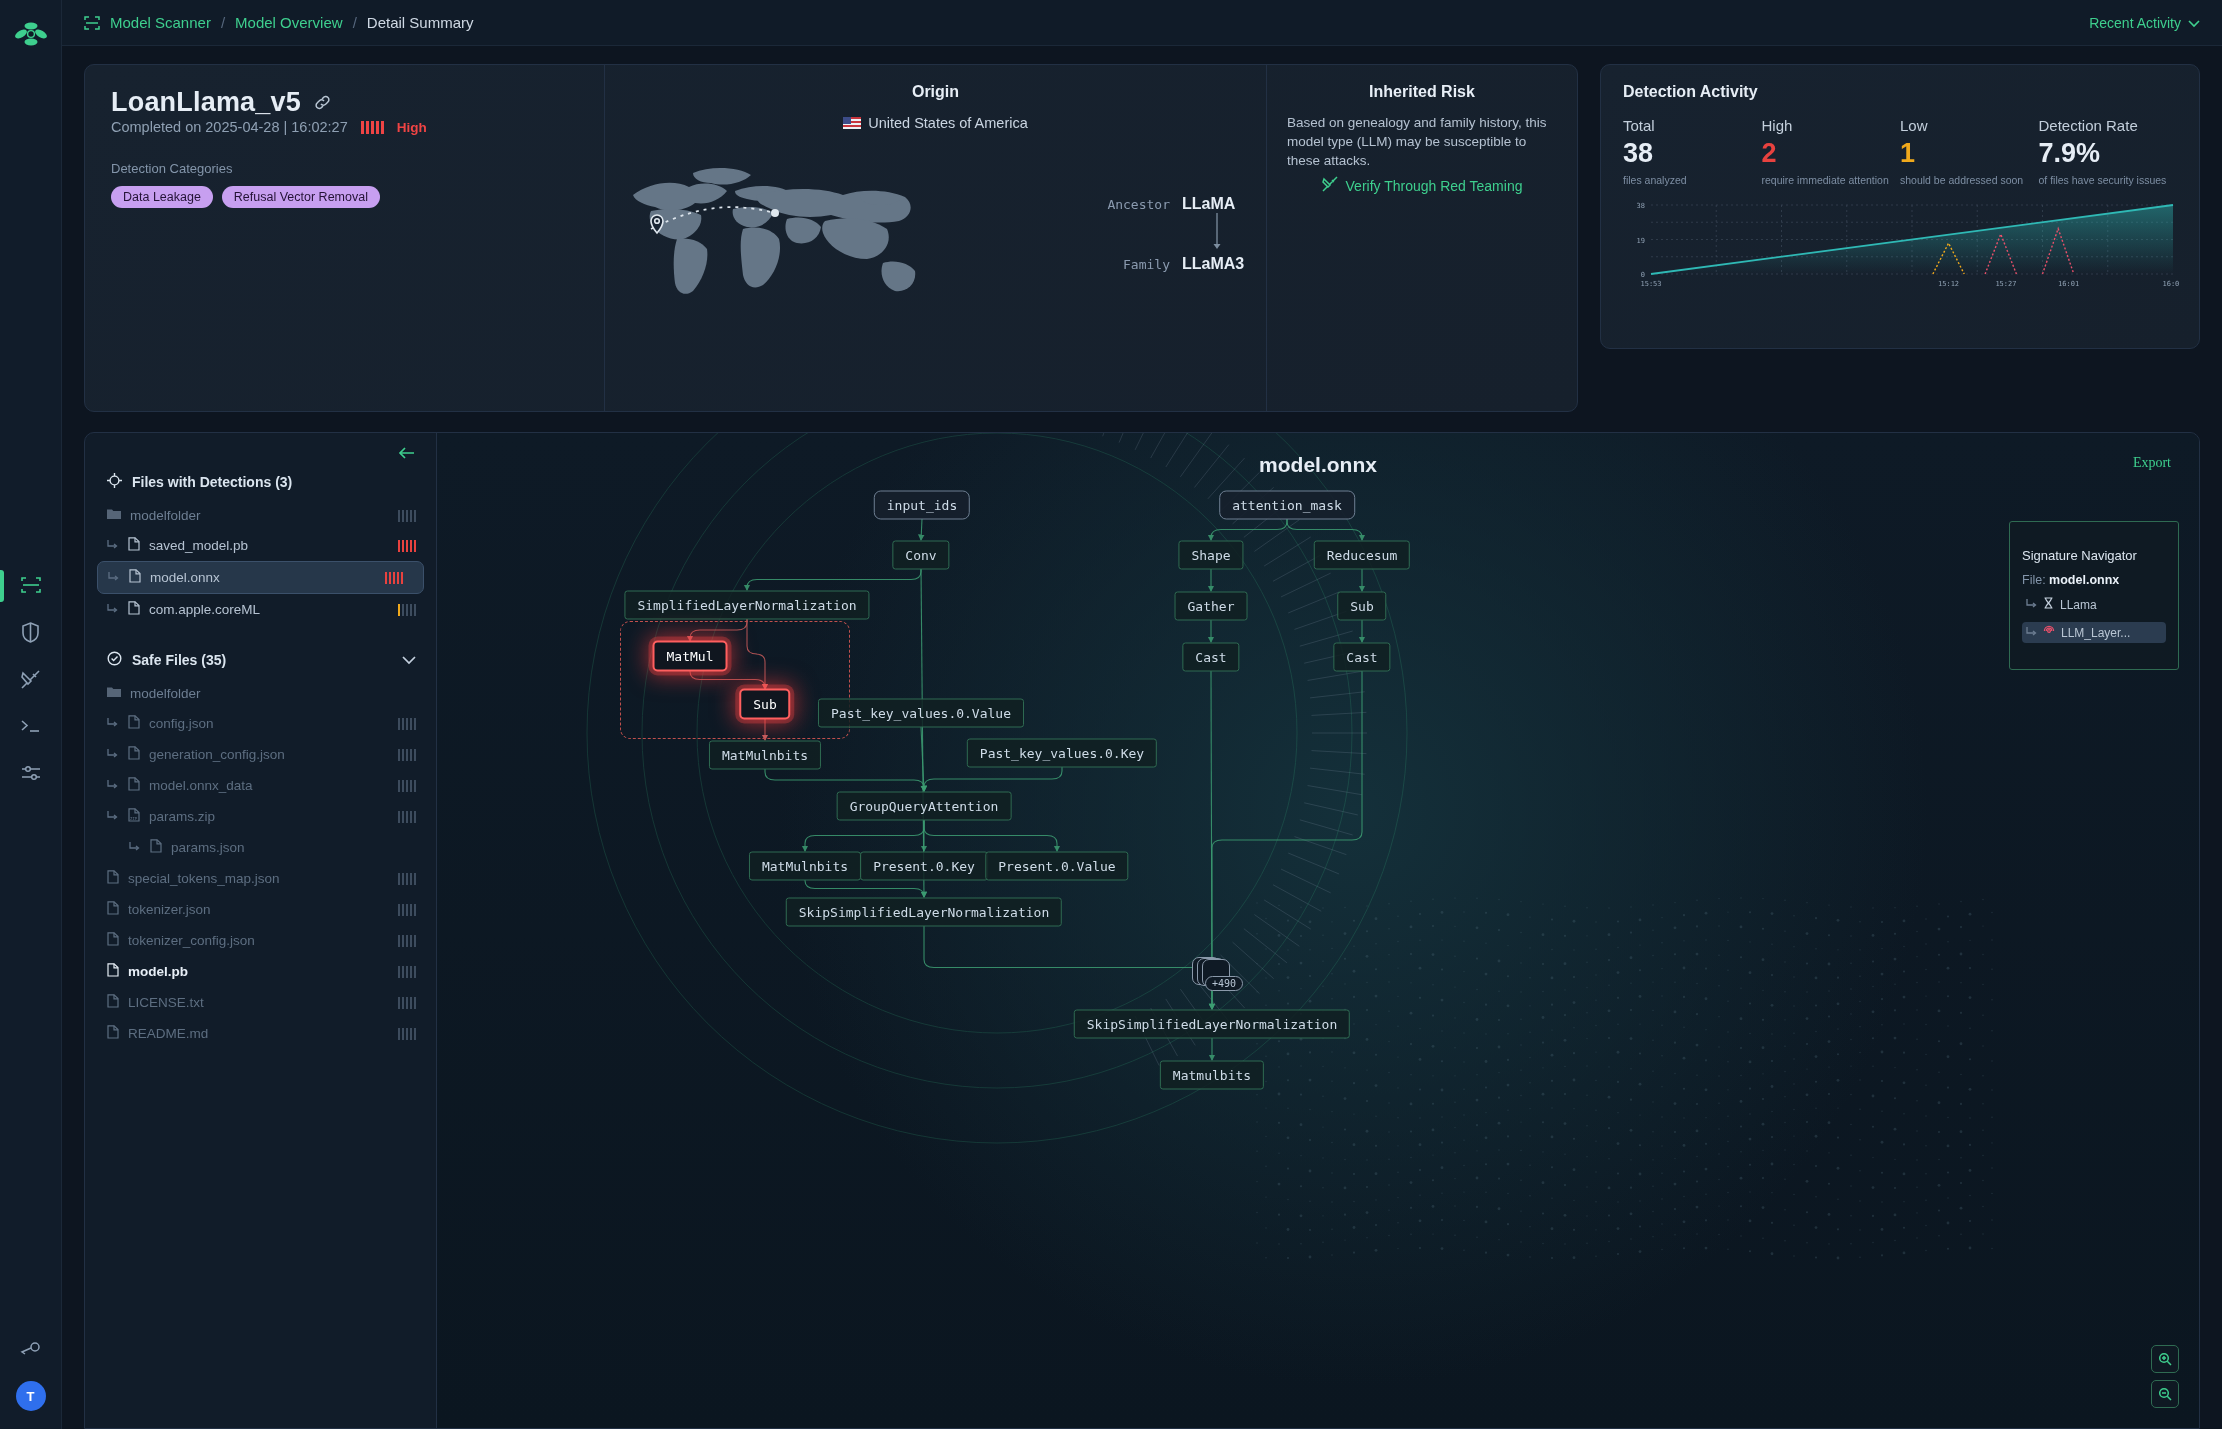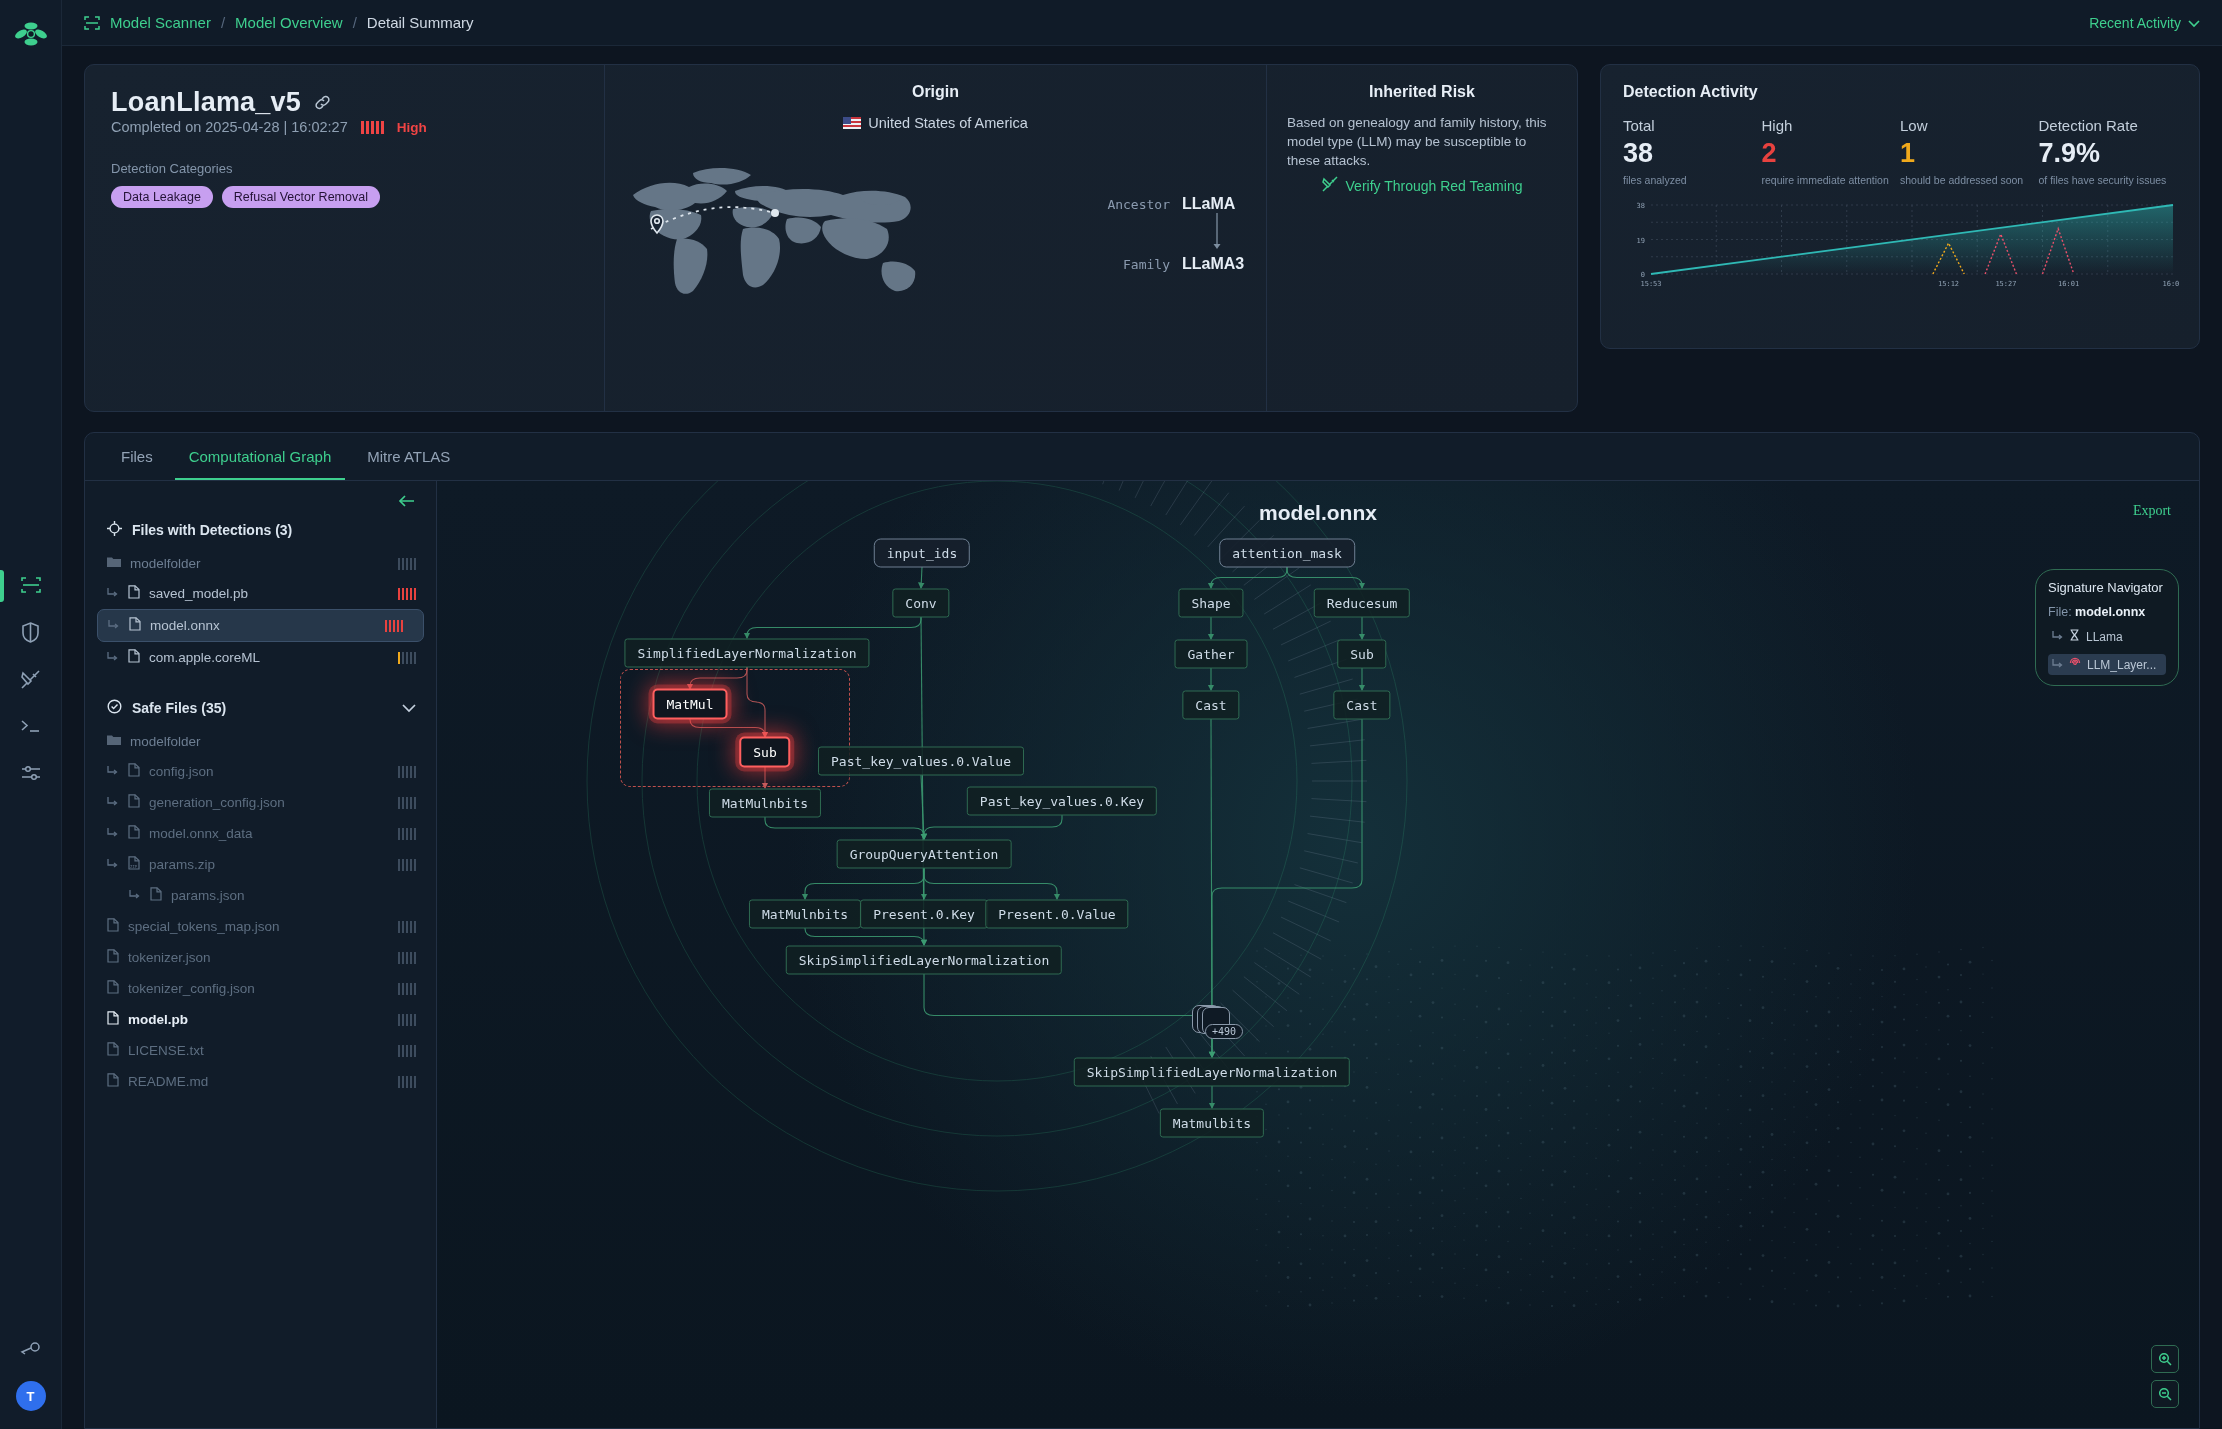--- a/index.html
+++ b/index.html
@@ -206,22 +206,22 @@
   }
   .stack i { position: absolute; width: 28px; height: 28px; border: 1px solid #8a99aa;
              border-radius: 7px; background: #0f1a25; }
   .stack .badge {
     position: absolute; left: 13px; top: 19px; background: #0f1a25; border: 1px solid #8a99aa;
     border-radius: 9px; font-size: 10px; color: #b7c5d4; padding: 1px 6px;
     font-family: "DejaVu Sans Mono", monospace;
   }
 
   .signav {
-    position: absolute; right: 20px; top: 88px; width: 144px;
-    border: 1px solid #2f6b52; border-radius: 19px; background: rgba(15,26,35,.92); padding: 10px 12px;
+    position: absolute; right: 20px; top: 88px; width: 170px;
+    border: 1px solid #2f6b52; border-radius: 3px; background: rgba(15,26,35,.92); padding: 26px 12px;
   }
   .signav .h { font-size: 13px; color: #dce6f0; }
   .signav .f { font-size: 12.5px; color: #8395aa; margin-top: 10px; }
   .signav .f b { color: #eaf1f8; }
   .signav .sr { display: flex; align-items: center; gap: 6px; font-size: 12px;
                 color: #b9c6d4; margin-top: 7px; padding: 3px 4px; border-radius: 4px; cursor: pointer; }
   .signav .sr.sel { background: #2b3c50; }
 
   .zoomctl { position: absolute; right: 20px; bottom: 20px; display: flex; flex-direction: column; gap: 7px; }
   .zbtn { width: 28px; height: 28px; border: 1px solid #2f6b52; border-radius: 5px;
@@ -460,25 +460,20 @@
               <text x="325.53999999999996" y="87" text-anchor="middle" fill="#8fa0b3" font-size="7" font-family="DejaVu Sans Mono, monospace">15:12</text>
               <text x="382.96000000000004" y="87" text-anchor="middle" fill="#8fa0b3" font-size="7" font-family="DejaVu Sans Mono, monospace">15:27</text>
               <text x="445.6" y="87" text-anchor="middle" fill="#8fa0b3" font-size="7" font-family="DejaVu Sans Mono, monospace">16:01</text>
               <text x="550" y="87" text-anchor="middle" fill="#8fa0b3" font-size="7" font-family="DejaVu Sans Mono, monospace">16:02</text>
             </svg>
         </div>
       </div>
     </div>
 
     <div class="panel">
-      <div class="tabs">
-        <div class="tab">Files</div>
-        <div class="tab active">Computational Graph</div>
-        <div class="tab">Mitre ATLAS</div>
-      </div>
 
       <div class="panel-body">
 
         <div class="tree">
           <div class="tree-collapse">
             <svg width="18" height="12" viewBox="0 0 18 12" fill="none" stroke="#3ecf8e" stroke-width="1.7">
               <path d="M7 1L2 6l5 5"></path>
                 <path d="M3 6h13"></path>
             </svg>
           </div>

